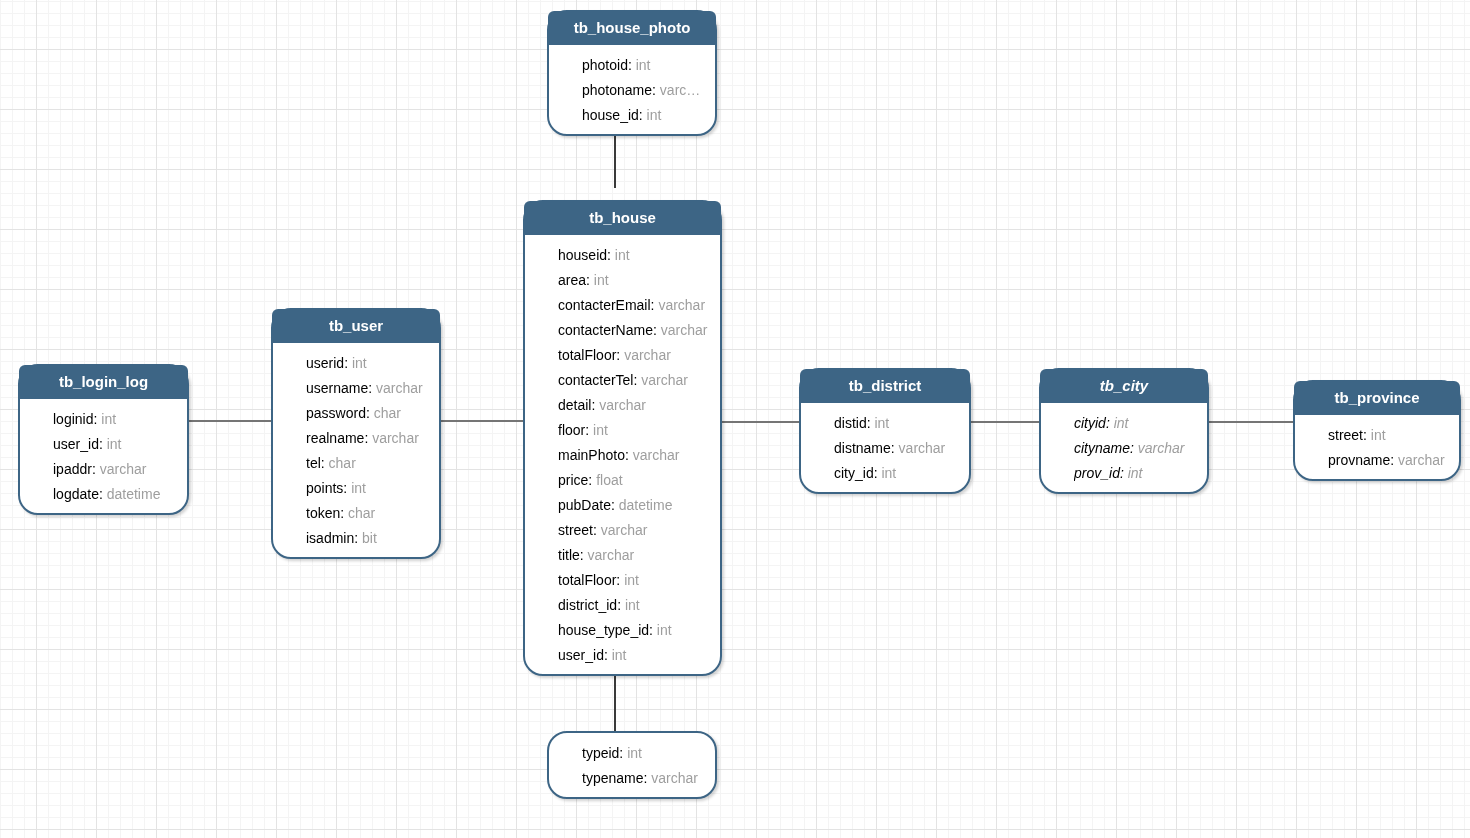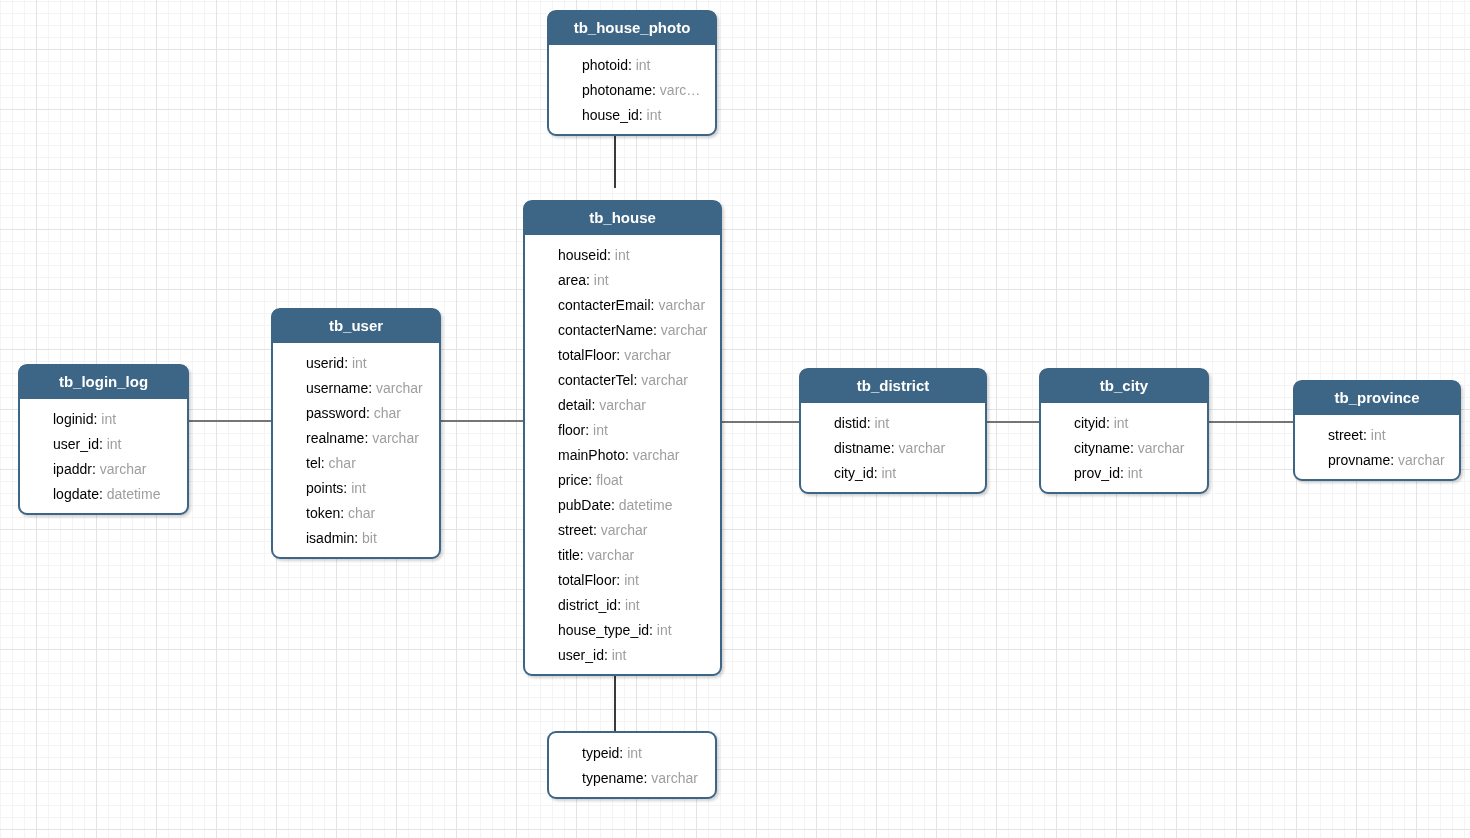--- a/index.html
+++ b/index.html
@@ -16,21 +16,21 @@
     background-image:
       linear-gradient(to right, #e3e3e3 1px, transparent 1px),
       linear-gradient(to bottom, #e3e3e3 1px, transparent 1px),
       linear-gradient(to right, #f4f4f4 1px, transparent 1px),
       linear-gradient(to bottom, #f4f4f4 1px, transparent 1px);
     background-size: 60px 60px, 60px 60px, 12px 12px, 12px 12px;
     background-position: 36px 0, 0 49px, 0 0, 0 1px;
   }
   .entity {
     position: absolute;
-    border-radius: 9px;
+    border-radius: 20px;
     background: #ffffff;
     border: 2px solid #3d6585;
     box-shadow: 2px 2px 3px rgba(0,0,0,0.18);
     box-sizing: border-box;
   }
   .entity-header {
     background: #3d6585;
     color: #ffffff;
     font-weight: bold;
     font-size: 15px;
@@ -121,29 +121,29 @@
       </div>
       <div class="entity" style="left: 18px; top: 364px; width: 171px;">
         <div class="entity-header">tb_login_log</div>
         <div class="entity-body">
           <div class="field-row"><span class="field-name">loginid</span>: <span class="field-type">int</span></div>
           <div class="field-row"><span class="field-name">user_id</span>: <span class="field-type">int</span></div>
           <div class="field-row"><span class="field-name">ipaddr</span>: <span class="field-type">varchar</span></div>
           <div class="field-row"><span class="field-name">logdate</span>: <span class="field-type">datetime</span></div>
         </div>
       </div>
-      <div class="entity" style="left: 799px; top: 368px; width: 188px;">
+      <div class="entity" style="left: 799px; top: 368px; width: 172px;">
         <div class="entity-header">tb_district</div>
         <div class="entity-body">
           <div class="field-row"><span class="field-name">distid</span>: <span class="field-type">int</span></div>
           <div class="field-row"><span class="field-name">distname</span>: <span class="field-type">varchar</span></div>
           <div class="field-row"><span class="field-name">city_id</span>: <span class="field-type">int</span></div>
         </div>
       </div>
-      <div class="entity" style="left: 1039px; top: 368px; width: 170px;">
+      <div class="entity" style="left: 1039px; top: 368px; width: 170px; font-style: italic;">
         <div class="entity-header">tb_city</div>
         <div class="entity-body">
           <div class="field-row"><span class="field-name">cityid</span>: <span class="field-type">int</span></div>
           <div class="field-row"><span class="field-name">cityname</span>: <span class="field-type">varchar</span></div>
           <div class="field-row"><span class="field-name">prov_id</span>: <span class="field-type">int</span></div>
         </div>
       </div>
       <div class="entity" style="left: 1293px; top: 380px; width: 168px;">
         <div class="entity-header">tb_province</div>
         <div class="entity-body">

